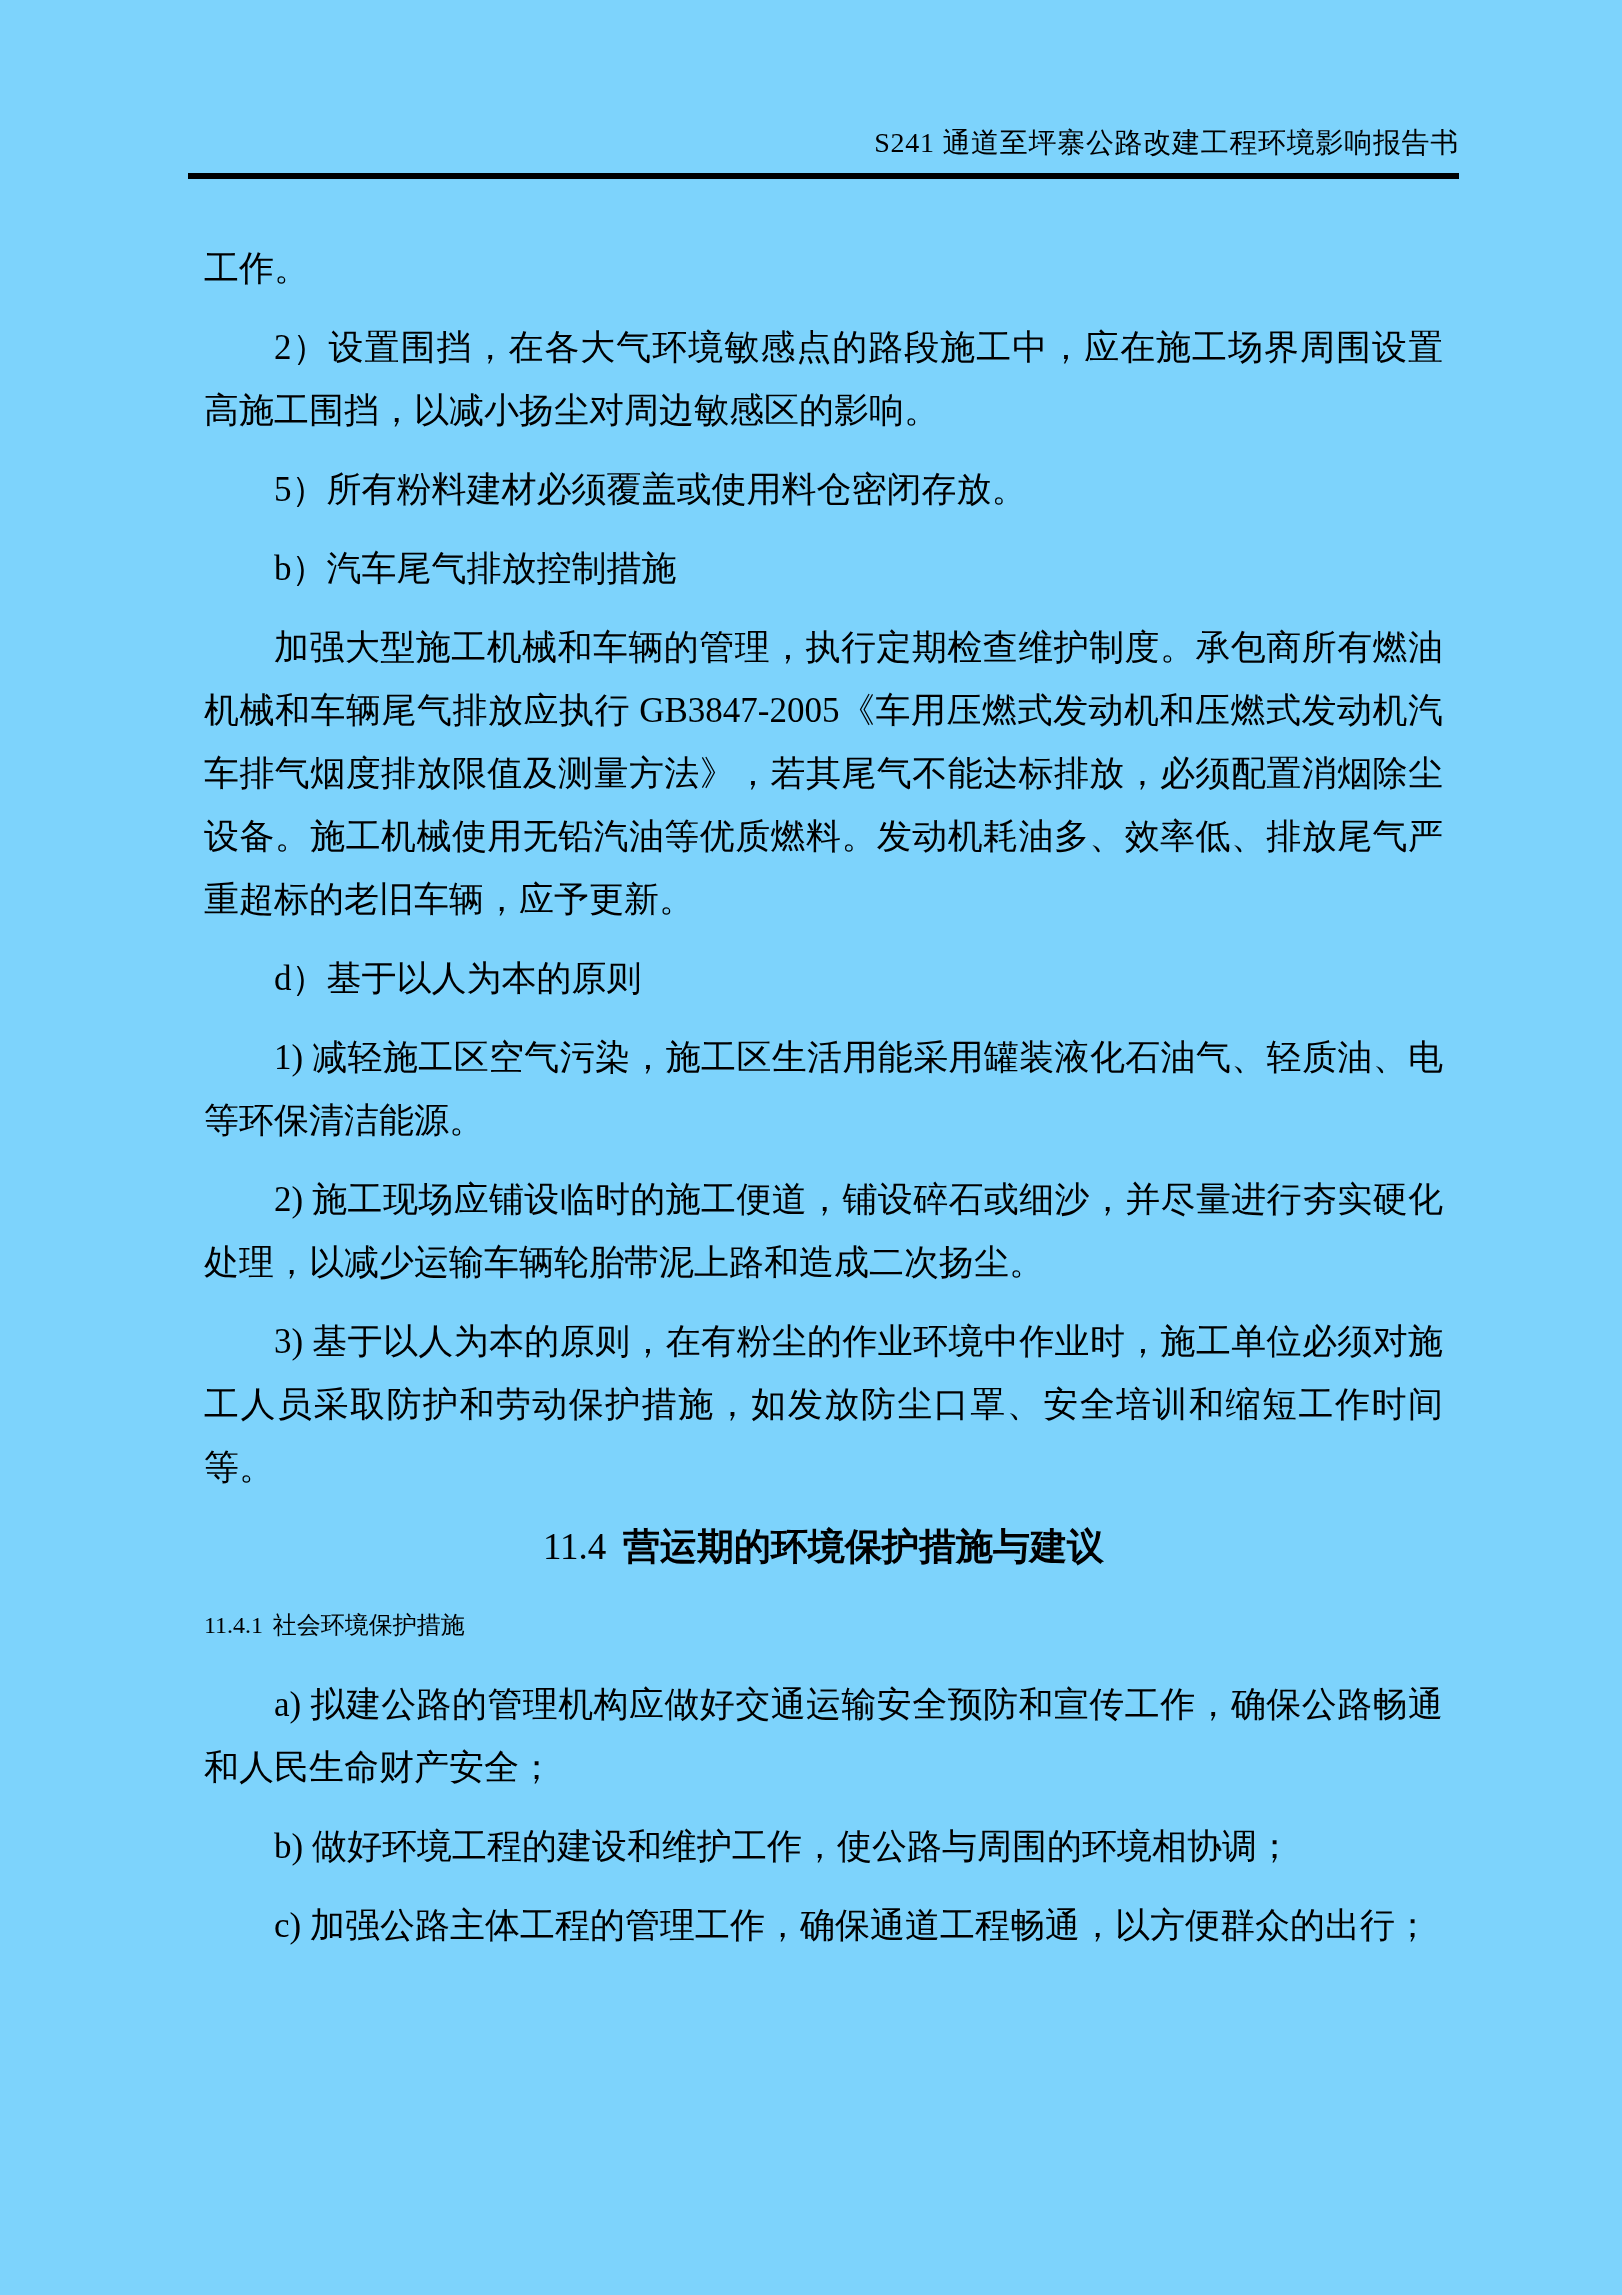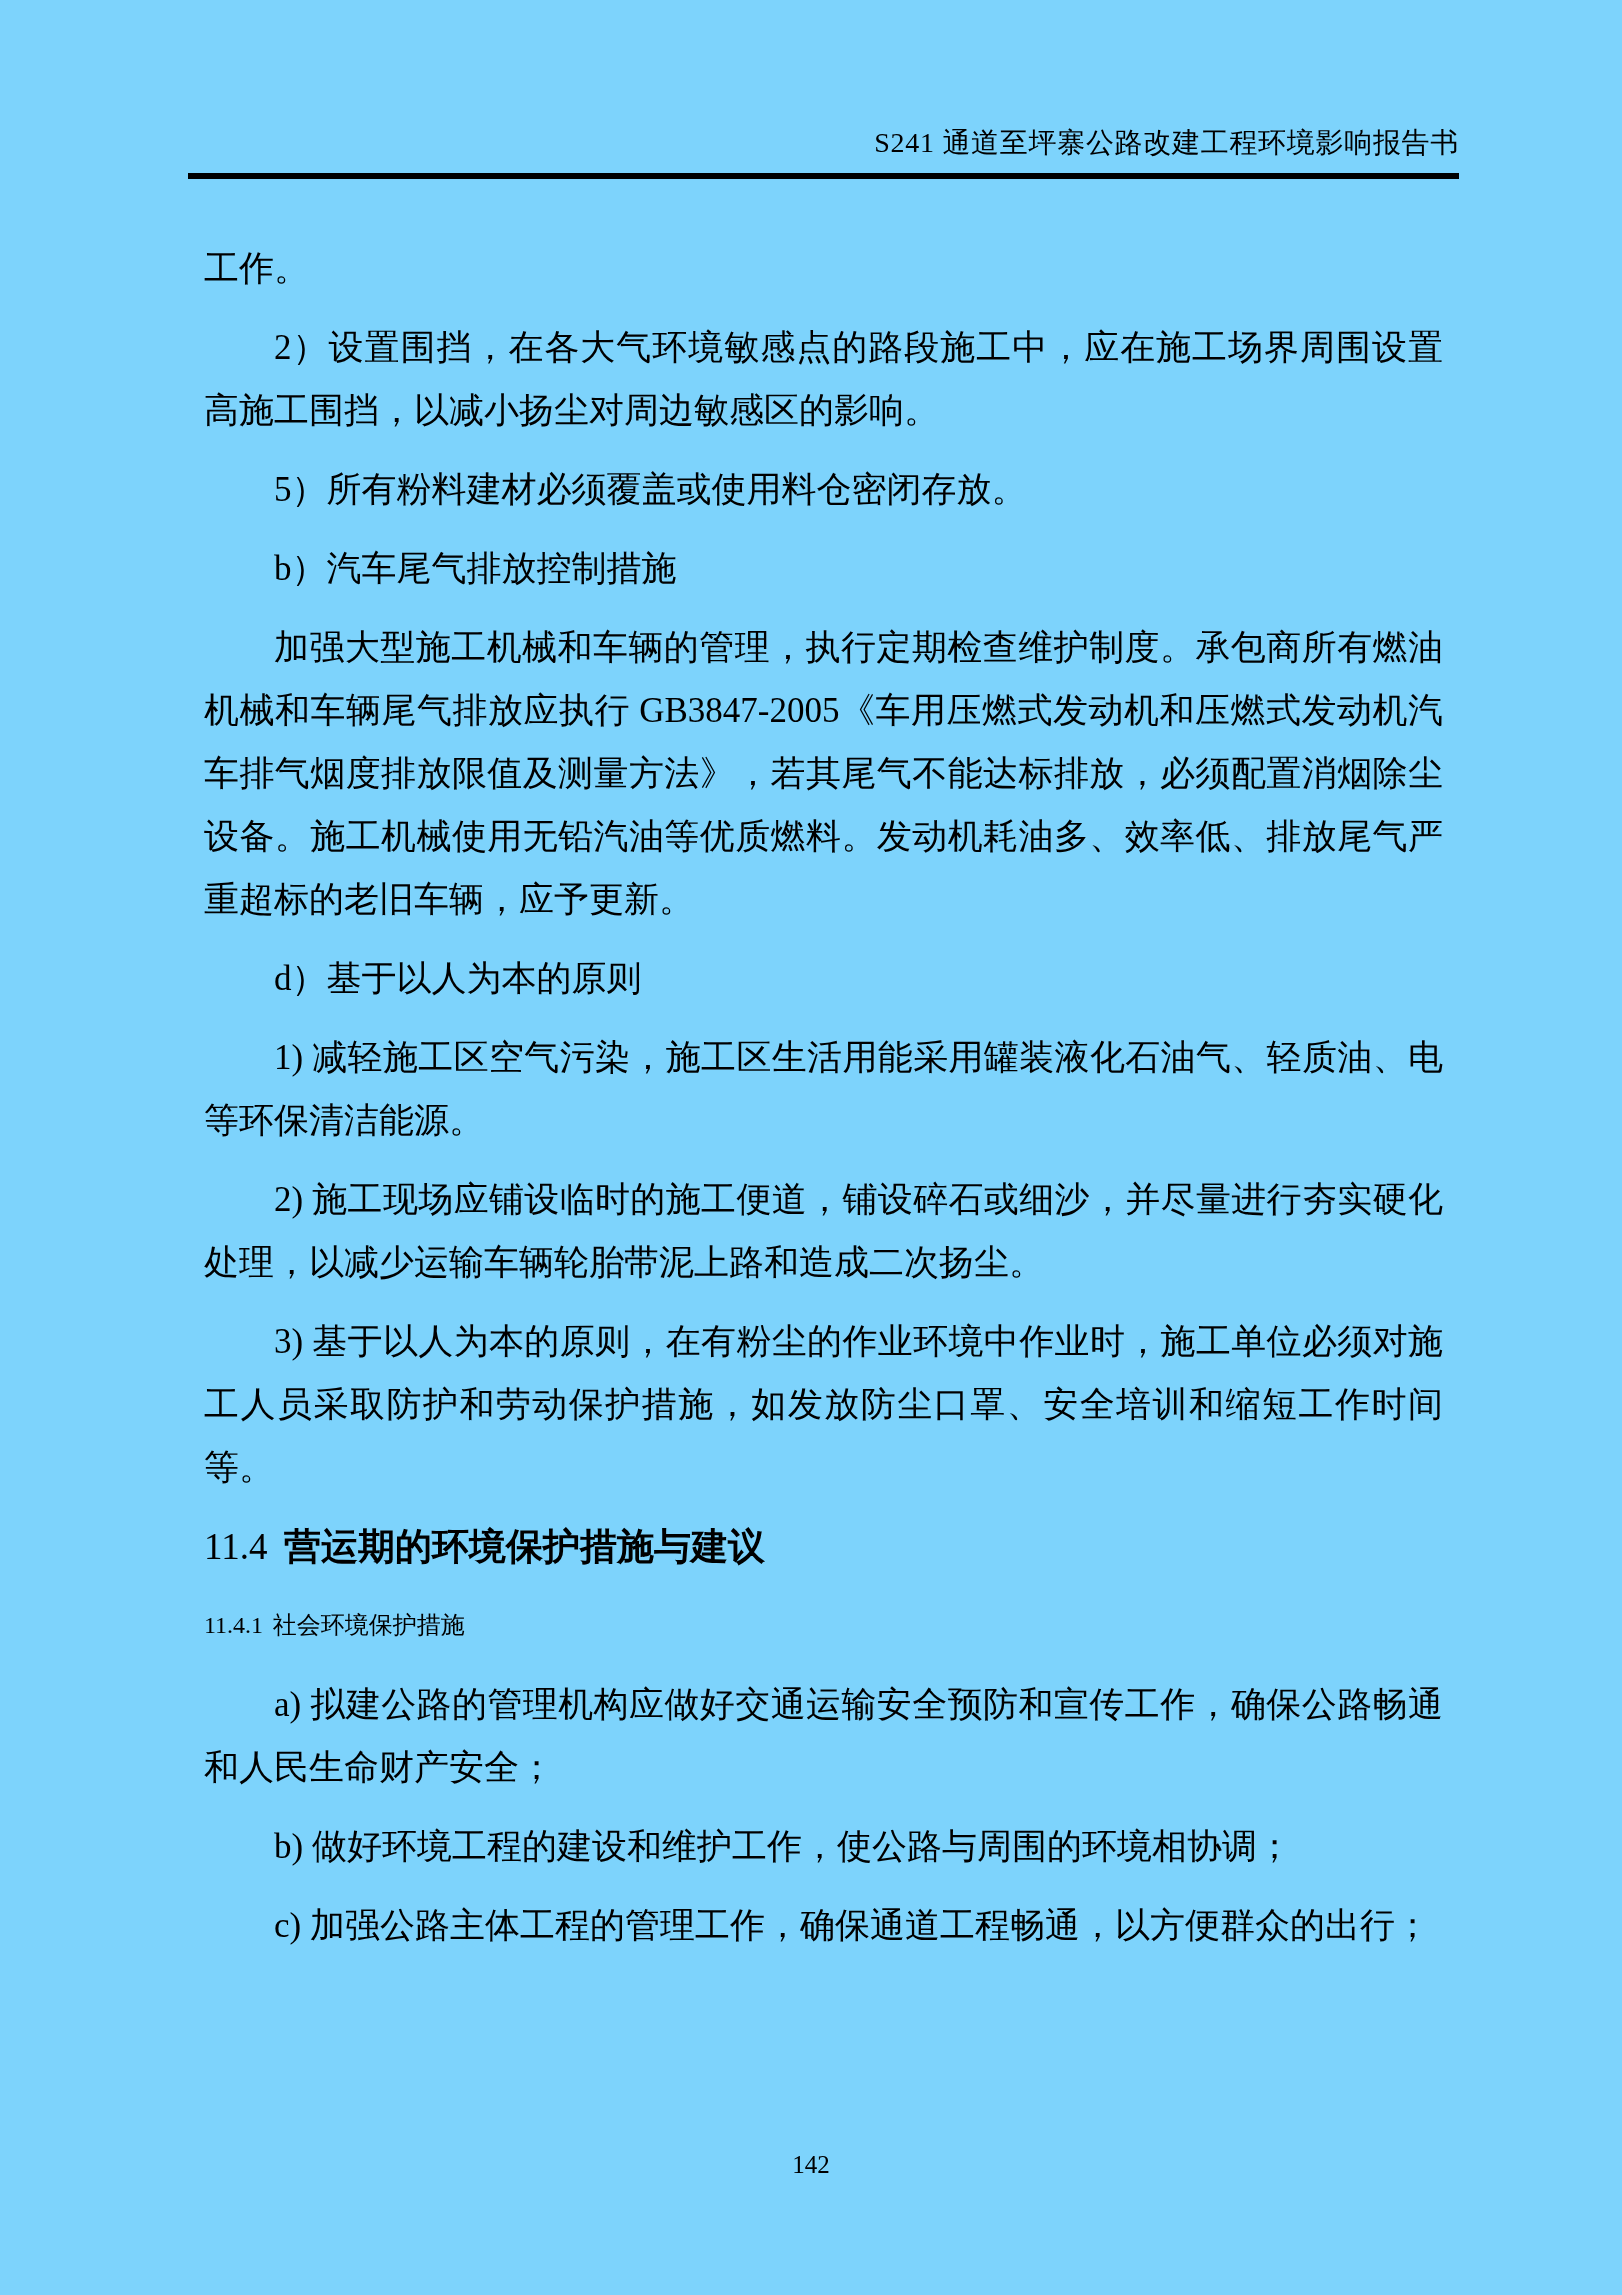--- a/index.html
+++ b/index.html
@@ -40,21 +40,21 @@
     top:221px;
     font-size:35px;
     line-height:63px;
     text-align:justify;
     text-justify:inter-character;
   }
   .blk{margin:16px;padding:0;}
   .blk.indent{text-indent:2em;}
   .blk.heading1{
     font-size:37px;
-    text-align:left;
+    text-align:center;
   }
   .blk.heading1 .h-num{
     font-family:"Liberation Serif","DejaVu Serif",serif;
     font-weight:normal;
   }
   .blk.heading1 .h-title{
     font-family:"Liberation Sans","DejaVu Sans",sans-serif;
     font-weight:bold;
     margin-left:0.45em;
   }
@@ -93,16 +93,15 @@
       <p class="blk body indent">1) 减轻施工区空气污染，施工区生活用能采用罐装液化石油气、轻质油、电等环保清洁能源。</p>
       <p class="blk body indent">2) 施工现场应铺设临时的施工便道，铺设碎石或细沙，并尽量进行夯实硬化处理，以减少运输车辆轮胎带泥上路和造成二次扬尘。</p>
       <p class="blk body indent">3) 基于以人为本的原则，在有粉尘的作业环境中作业时，施工单位必须对施工人员采取防护和劳动保护措施，如发放防尘口罩、安全培训和缩短工作时间等。</p>
       <p class="blk heading1"><span class="h-num">11.4</span><span class="h-title">营运期的环境保护措施与建议</span></p>
       <p class="blk heading2"><span class="h-num">11.4.1</span><span class="h-title">社会环境保护措施</span></p>
       <p class="blk body indent">a) 拟建公路的管理机构应做好交通运输安全预防和宣传工作，确保公路畅通和人民生命财产安全；</p>
       <p class="blk body indent">b) 做好环境工程的建设和维护工作，使公路与周围的环境相协调；</p>
       <p class="blk body indent">c) 加强公路主体工程的管理工作，确保通道工程畅通，以方便群众的出行；</p>
     </main>
 
-  <div class="doc-footer">142</div>
 
 </div>
 
 
 </body></html>

